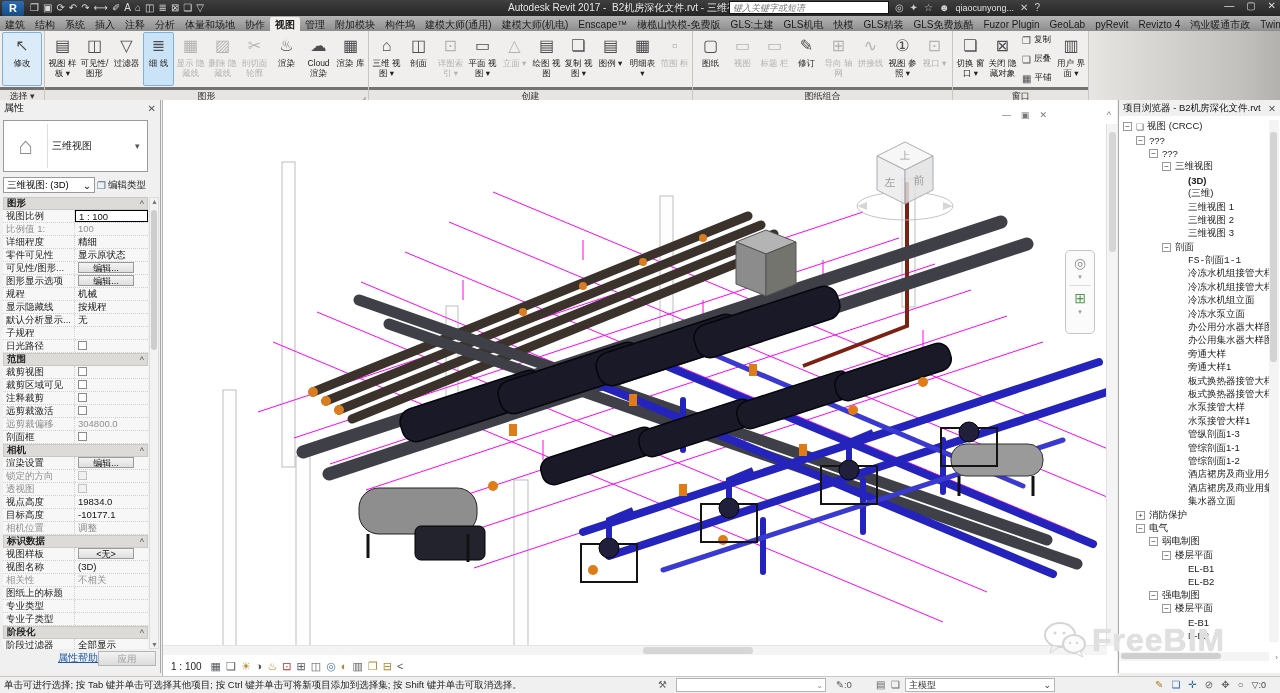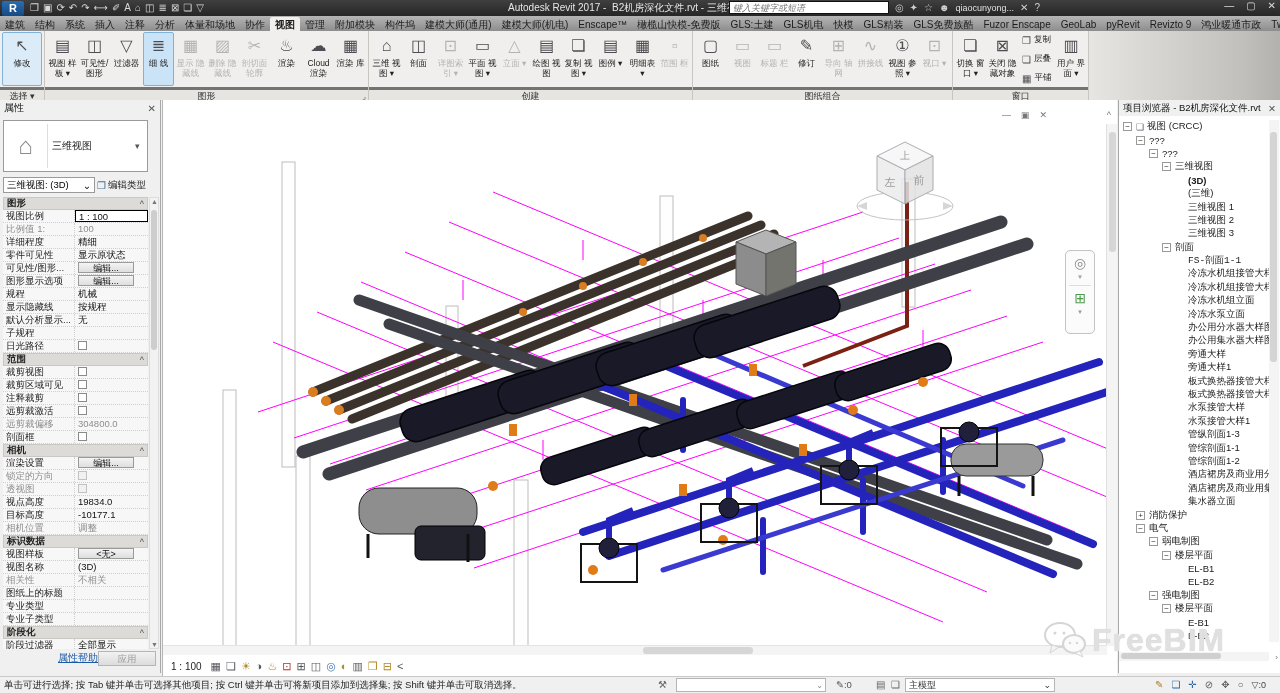--- a/index.html
+++ b/index.html
@@ -178,24 +178,24 @@
     <span class="tab">构件坞</span>
     <span class="tab">建模大师(通用)</span>
     <span class="tab">建模大师(机电)</span>
     <span class="tab">Enscape™</span>
     <span class="tab">橄榄山快模-免费版</span>
     <span class="tab">GLS:土建</span>
     <span class="tab">GLS机电</span>
     <span class="tab">快模</span>
     <span class="tab">GLS精装</span>
     <span class="tab">GLS免费族酷</span>
-    <span class="tab">Fuzor Enscape</span>
+    <span class="tab">Fuzor Plugin</span>
     <span class="tab">GeoLab</span>
     <span class="tab">pyRevit</span>
-    <span class="tab">Revizto 9</span>
+    <span class="tab">Revizto 4</span>
     <span class="tab">鸿业暖通市政</span>
     <span class="tab">Twinmotion</span>
   </div>
 
 <div id="ribbon">
   <div id="ribbon-groups" style="display:flex;">
       <div class="rgroup">
         <div class="rbtns">
           <div class="rbtn wide">
             <div class="ricon">↖</div>

